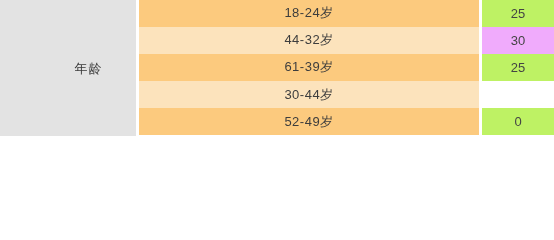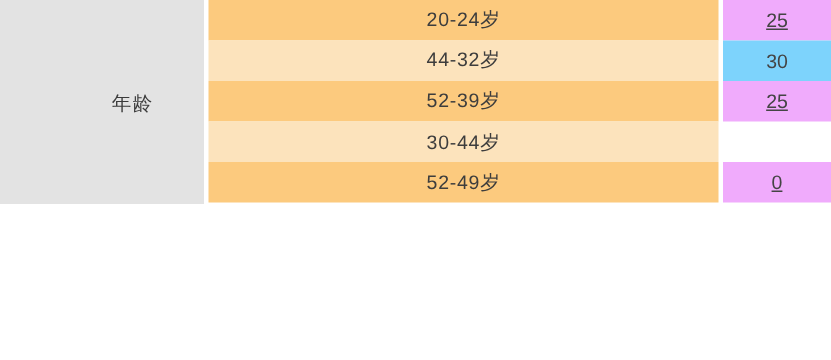--- a/index.html
+++ b/index.html
@@ -74,46 +74,46 @@
     justify-content: center;
     box-sizing: border-box;
     font-size: 13px;
     color: #444444;
     white-space: nowrap;
   }
 
   
   .data-row.band-dark  .row-bucket { background: #fcca7e; }
   .data-row.band-light .row-bucket { background: #fce3bc; }
-  .data-row.band-dark  .row-value  { background: #f0abfc; text-decoration: underline; }
-  .data-row.band-light .row-value  { background: #7dd3fc; }
+  .data-row.band-dark  .row-value  { background: #bef264; }
+  .data-row.band-light .row-value  { background: #f0abfc; }
 </style>
 </head>
 <body>
 
 <div id="table-widget">
 
   <div class="category-cell">
     <span class="category-label">年龄</span>
   </div>
 
   <div class="rows-area">
 
     <div class="data-row band-dark">
-      <div class="row-bucket">20-24岁</div>
+      <div class="row-bucket">18-24岁</div>
       <div class="row-value">25</div>
     </div>
 
     <div class="data-row band-light">
       <div class="row-bucket">44-32岁</div>
       <div class="row-value">30</div>
     </div>
 
     <div class="data-row band-dark">
-      <div class="row-bucket">52-39岁</div>
+      <div class="row-bucket">61-39岁</div>
       <div class="row-value">25</div>
     </div>
 
     <div class="data-row band-light">
       <div class="row-bucket">30-44岁</div>
     </div>
 
     <div class="data-row band-dark">
       <div class="row-bucket">52-49岁</div>
       <div class="row-value">0</div>

